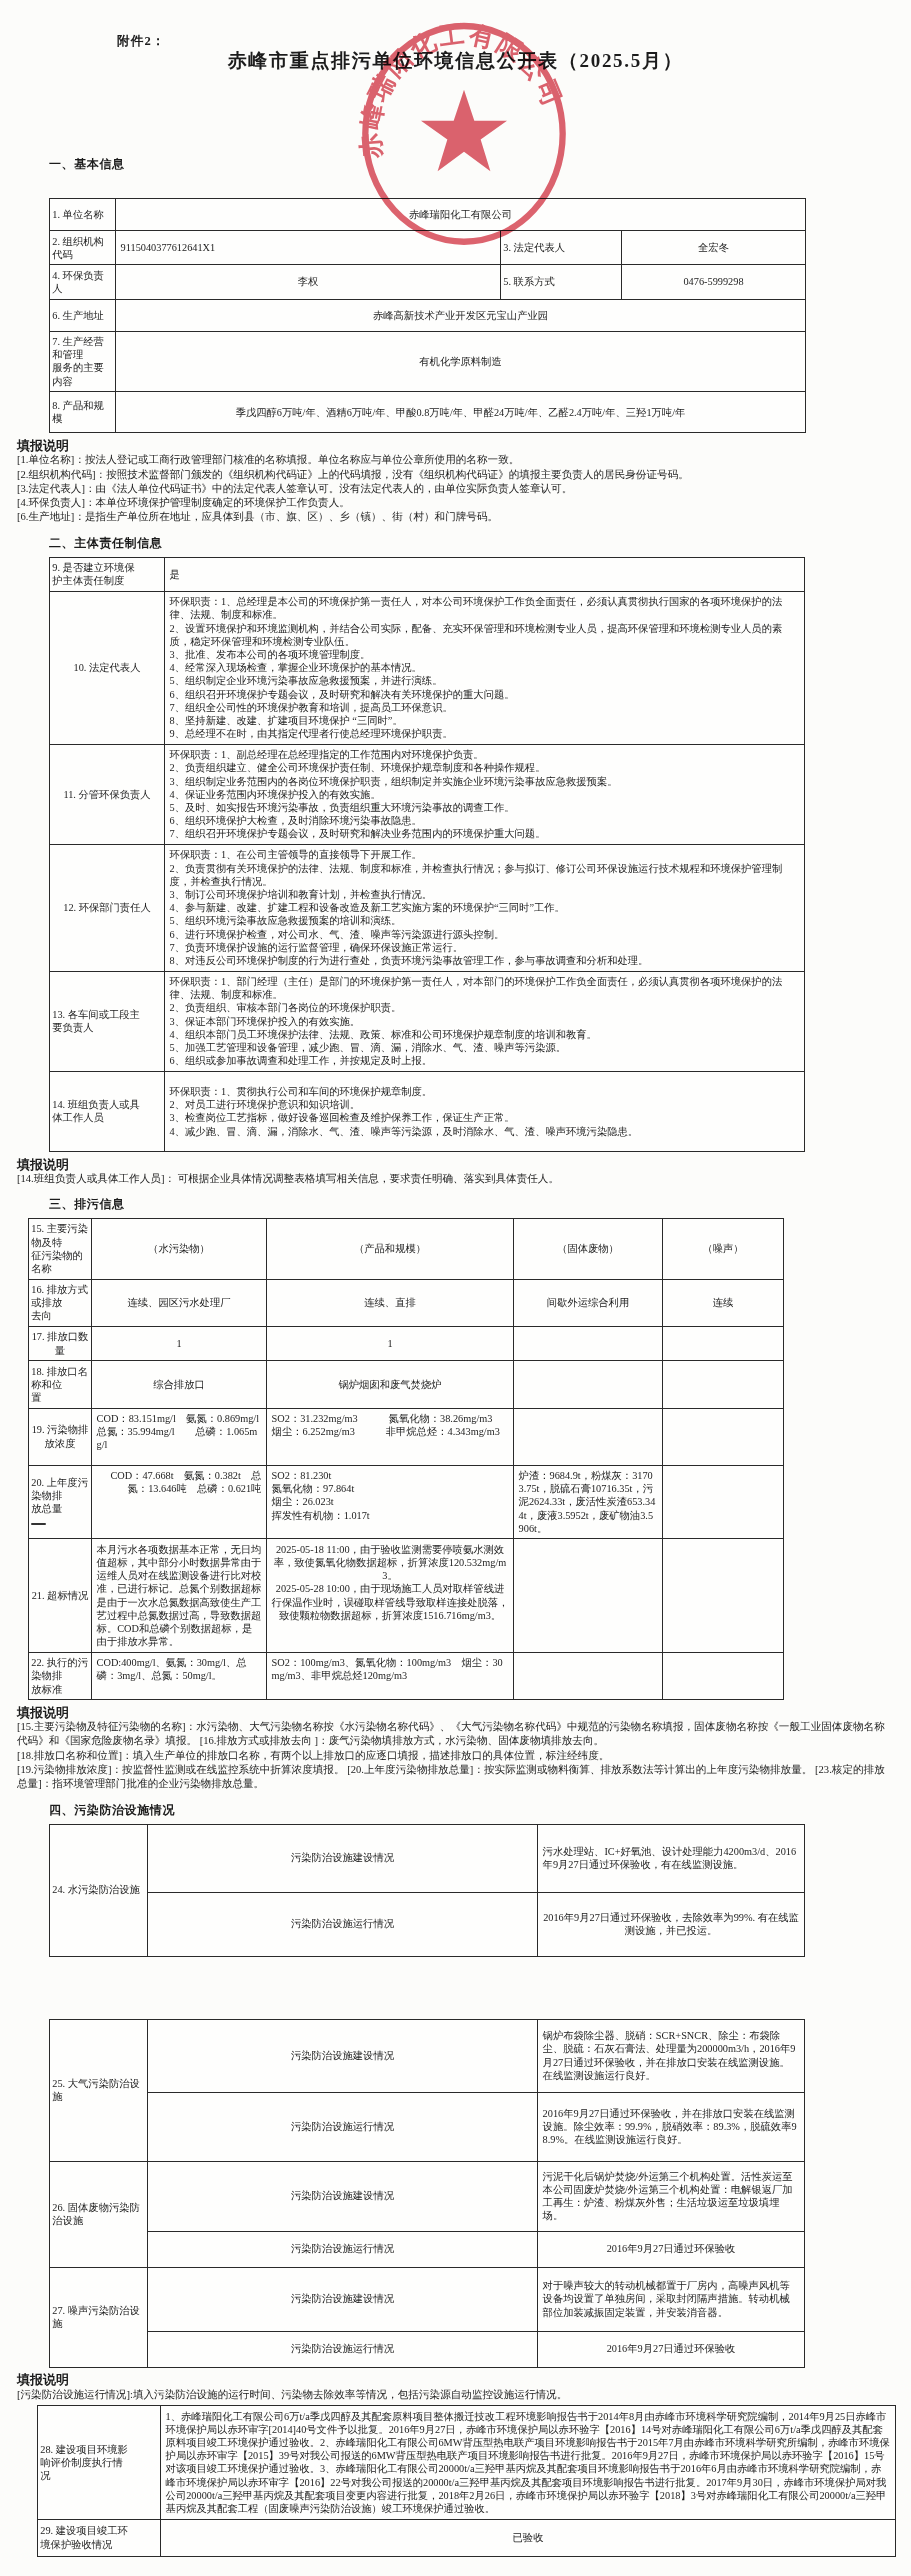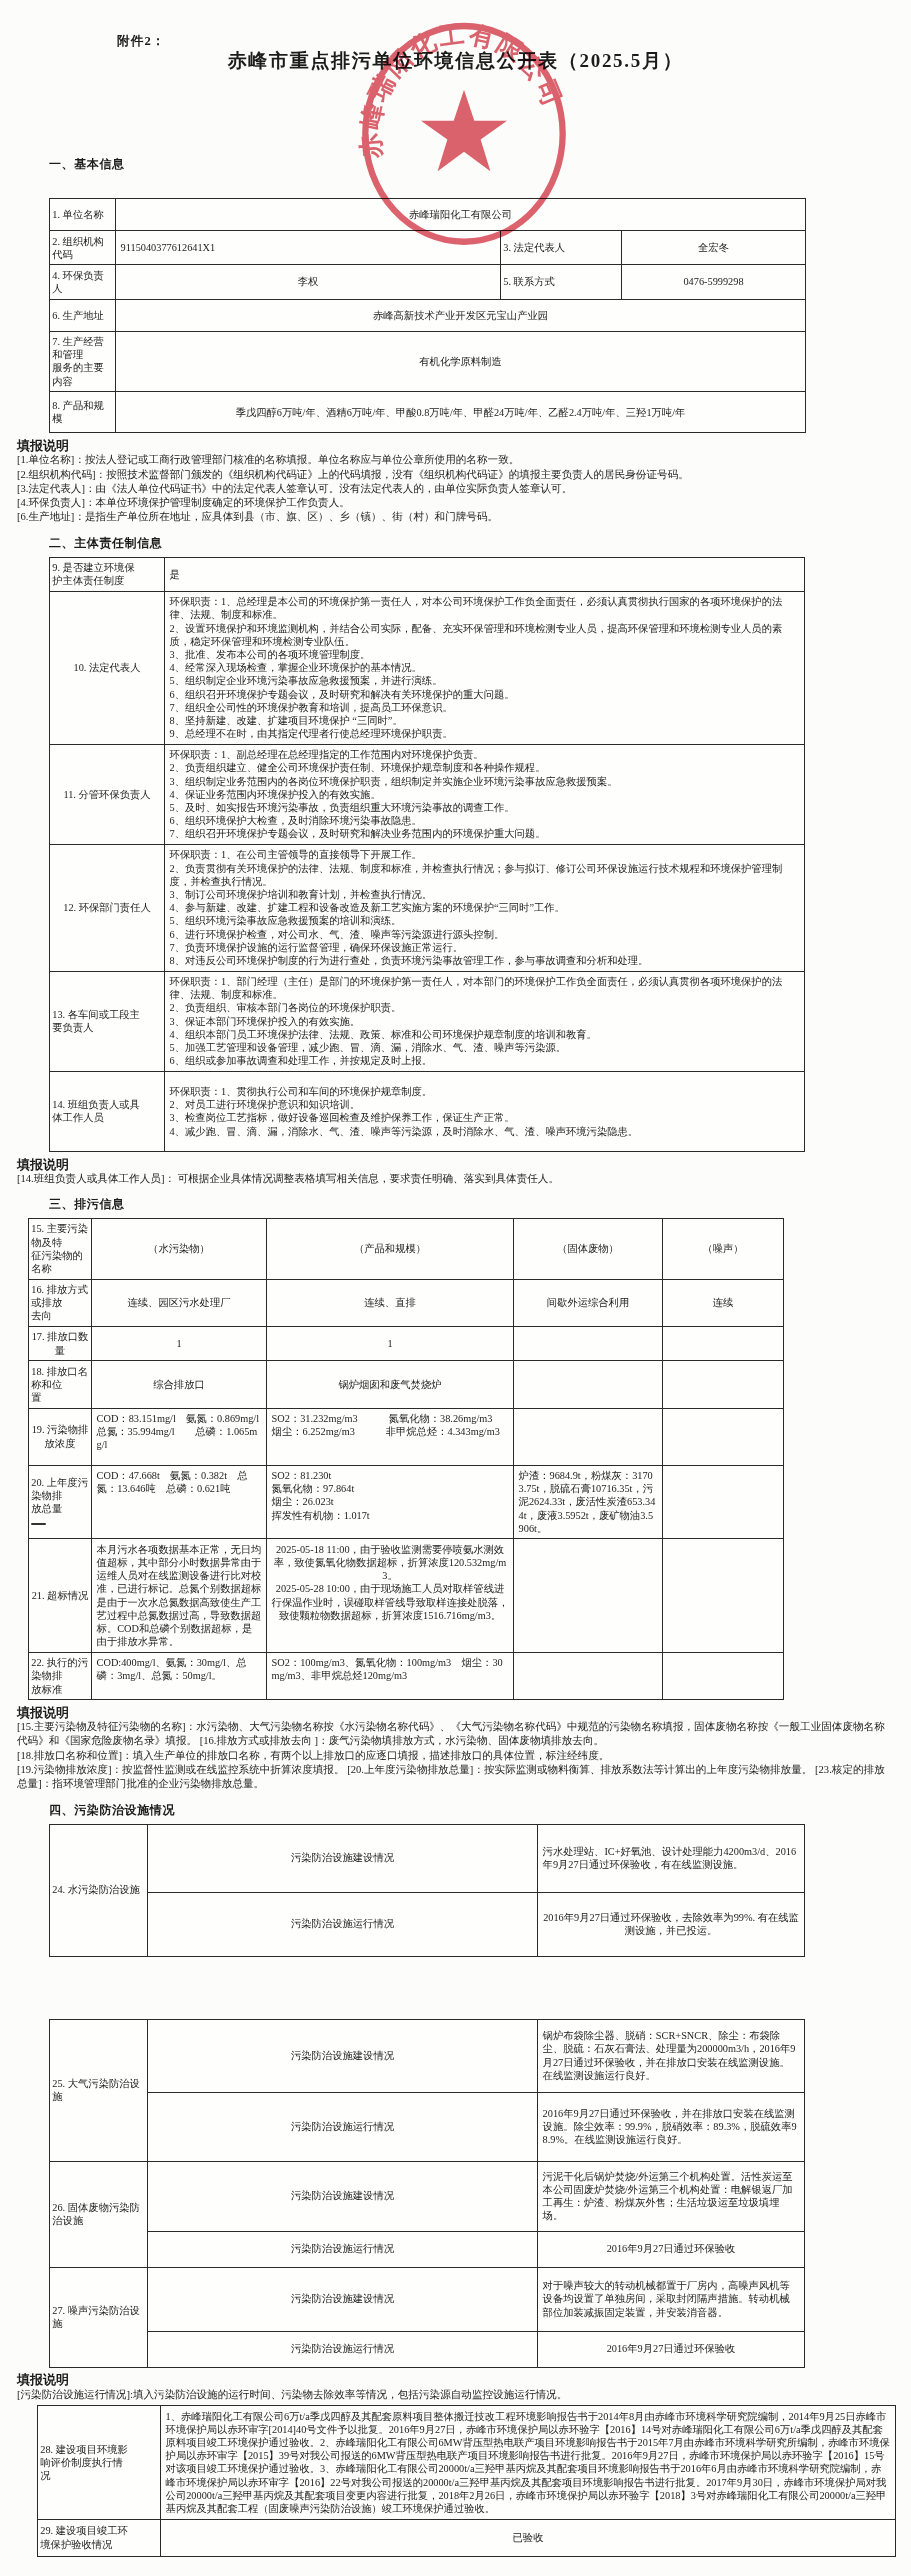--- a/index.html
+++ b/index.html
@@ -199,21 +199,21 @@
         <td class="lbl">19. 污染物排放浓度</td>
         <td class="ml" style="vertical-align:top;">COD：83.151mg/l　氨氮：0.869mg/l　总氮：35.994mg/l　　总磷：1.065mg/l</td>
         <td class="ml" style="vertical-align:top;">SO2：31.232mg/m3　　　氮氧化物：38.26mg/m3
 烟尘：6.252mg/m3　　　非甲烷总烃：4.343mg/m3</td>
         <td></td>
         <td></td>
       </tr>
       <tr style="height:73px;">
         <td class="lbl ml"><span style="white-space:pre-line;">20. 上年度污染物排
 放总量</span><br><span class="penmark"></span></td>
-        <td class="ml" style="vertical-align:top;">COD：47.668t　氨氮：0.382t　总氮：13.646吨　总磷：0.621吨</td>
+        <td class="ml" style="vertical-align:top;text-align:right;">COD：47.668t　氨氮：0.382t　总氮：13.646吨　总磷：0.621吨</td>
         <td class="ml" style="vertical-align:top;">SO2：81.230t
 氮氧化物：97.864t
 烟尘：26.023t
 挥发性有机物：1.017t</td>
         <td class="ml" style="vertical-align:top;">炉渣：9684.9t，粉煤灰：31703.75t，脱硫石膏10716.35t，污泥2624.33t，废活性炭渣653.344t，废液3.5952t，废矿物油3.5906t。</td>
         <td></td>
       </tr>
       <tr style="height:75px;">
         <td class="lbl">21. 超标情况</td>
         <td class="ml" style="vertical-align:top;">本月污水各项数据基本正常，无日均值超标，其中部分小时数据异常由于运维人员对在线监测设备进行比对校准，已进行标记。总氮个别数据超标是由于一次水总氮数据高致使生产工艺过程中总氮数据过高，导致数据超标。COD和总磷个别数据超标，是由于排放水异常。</td>

